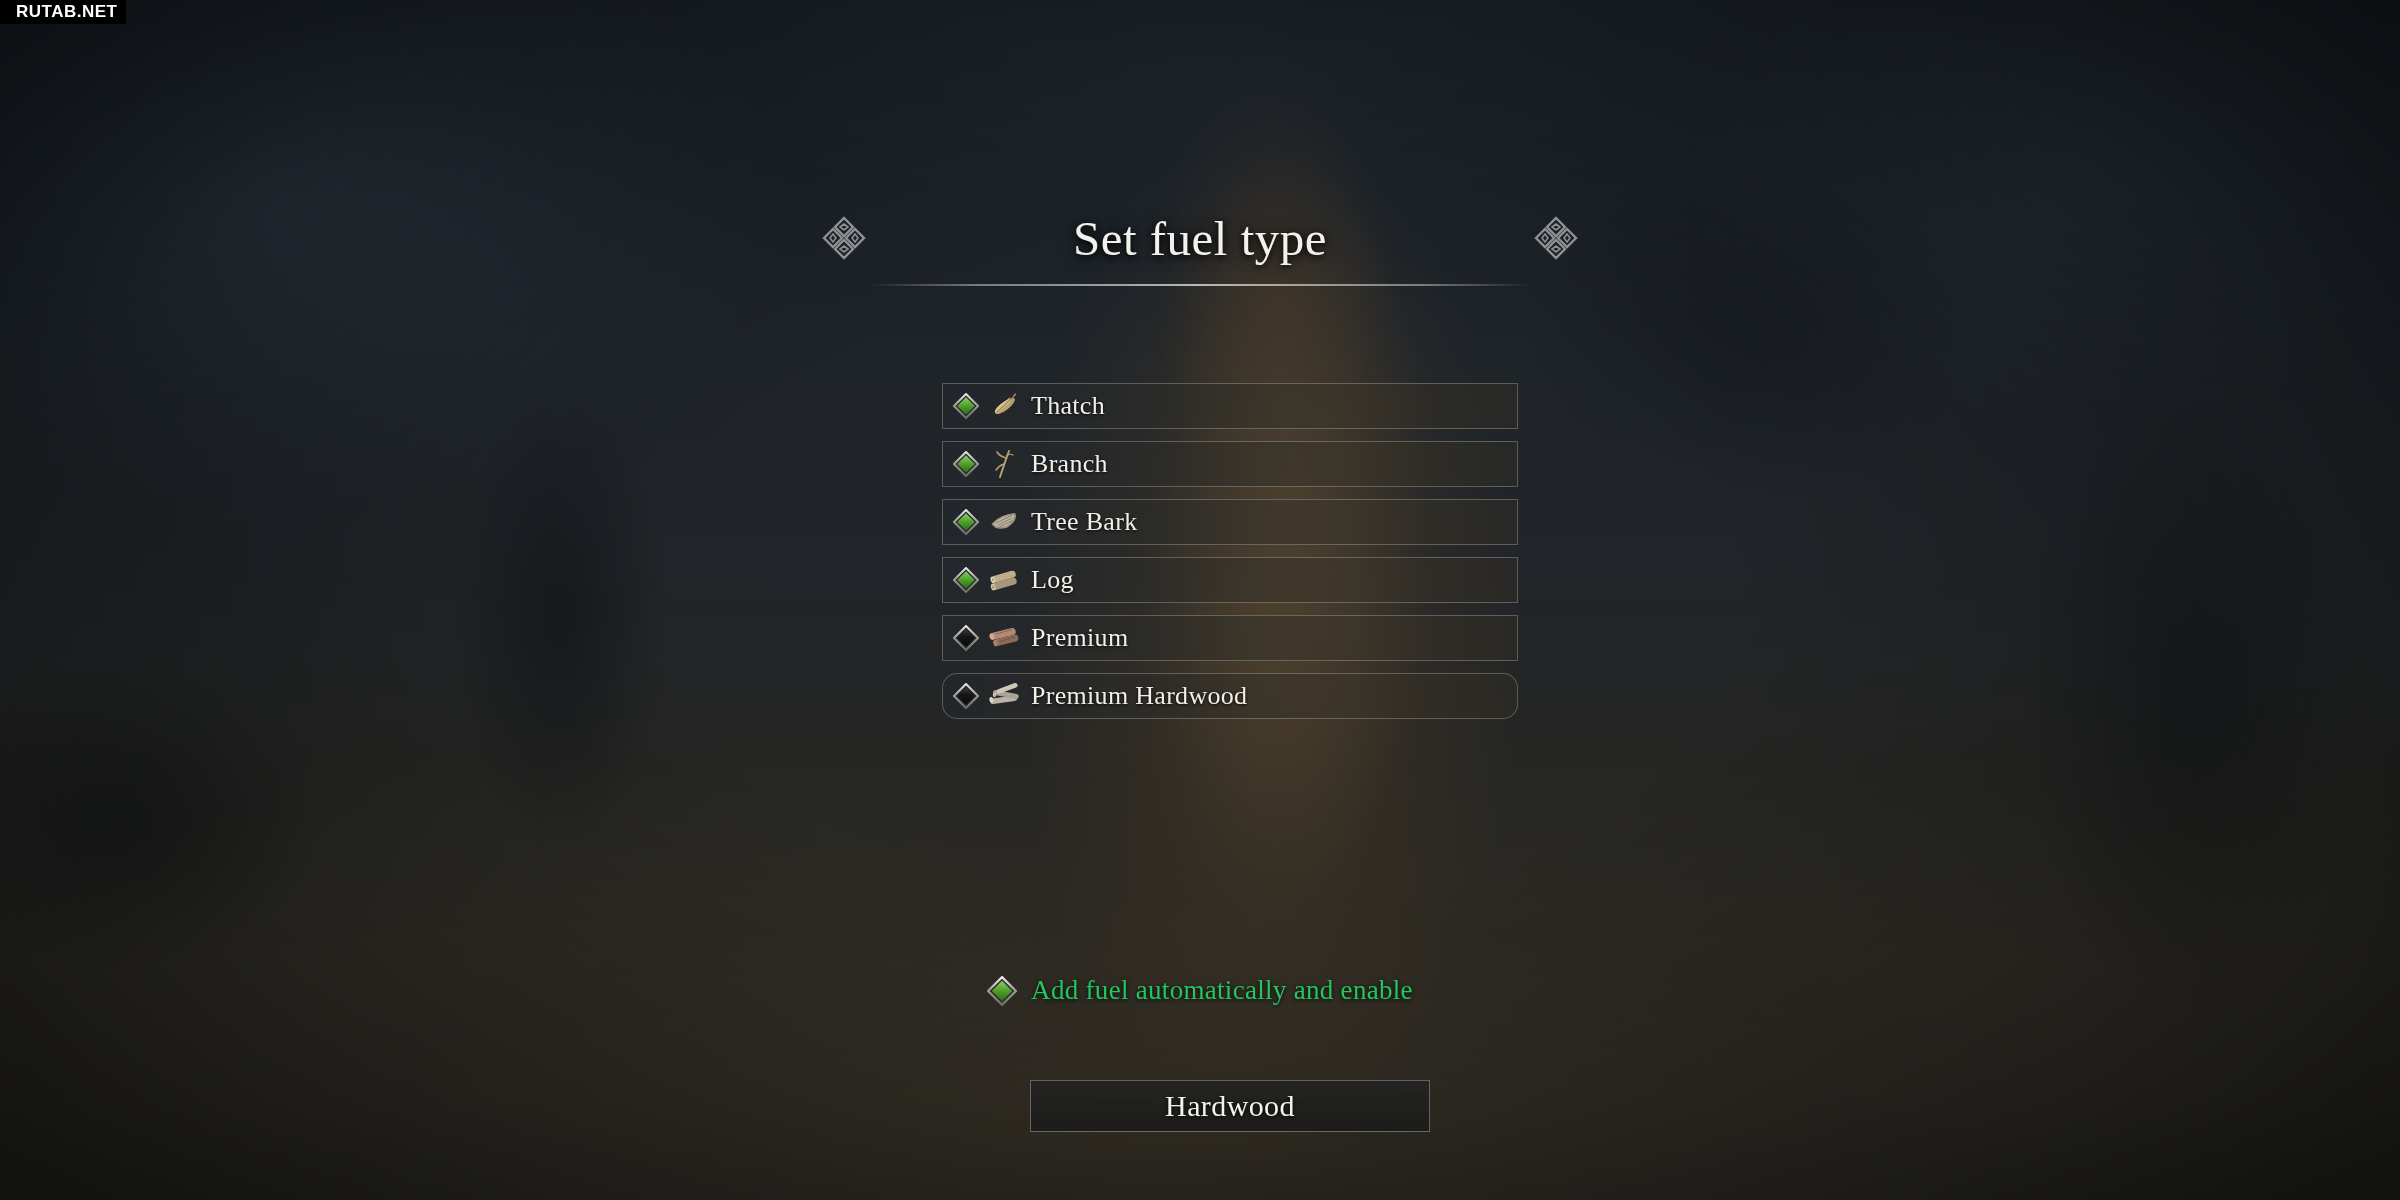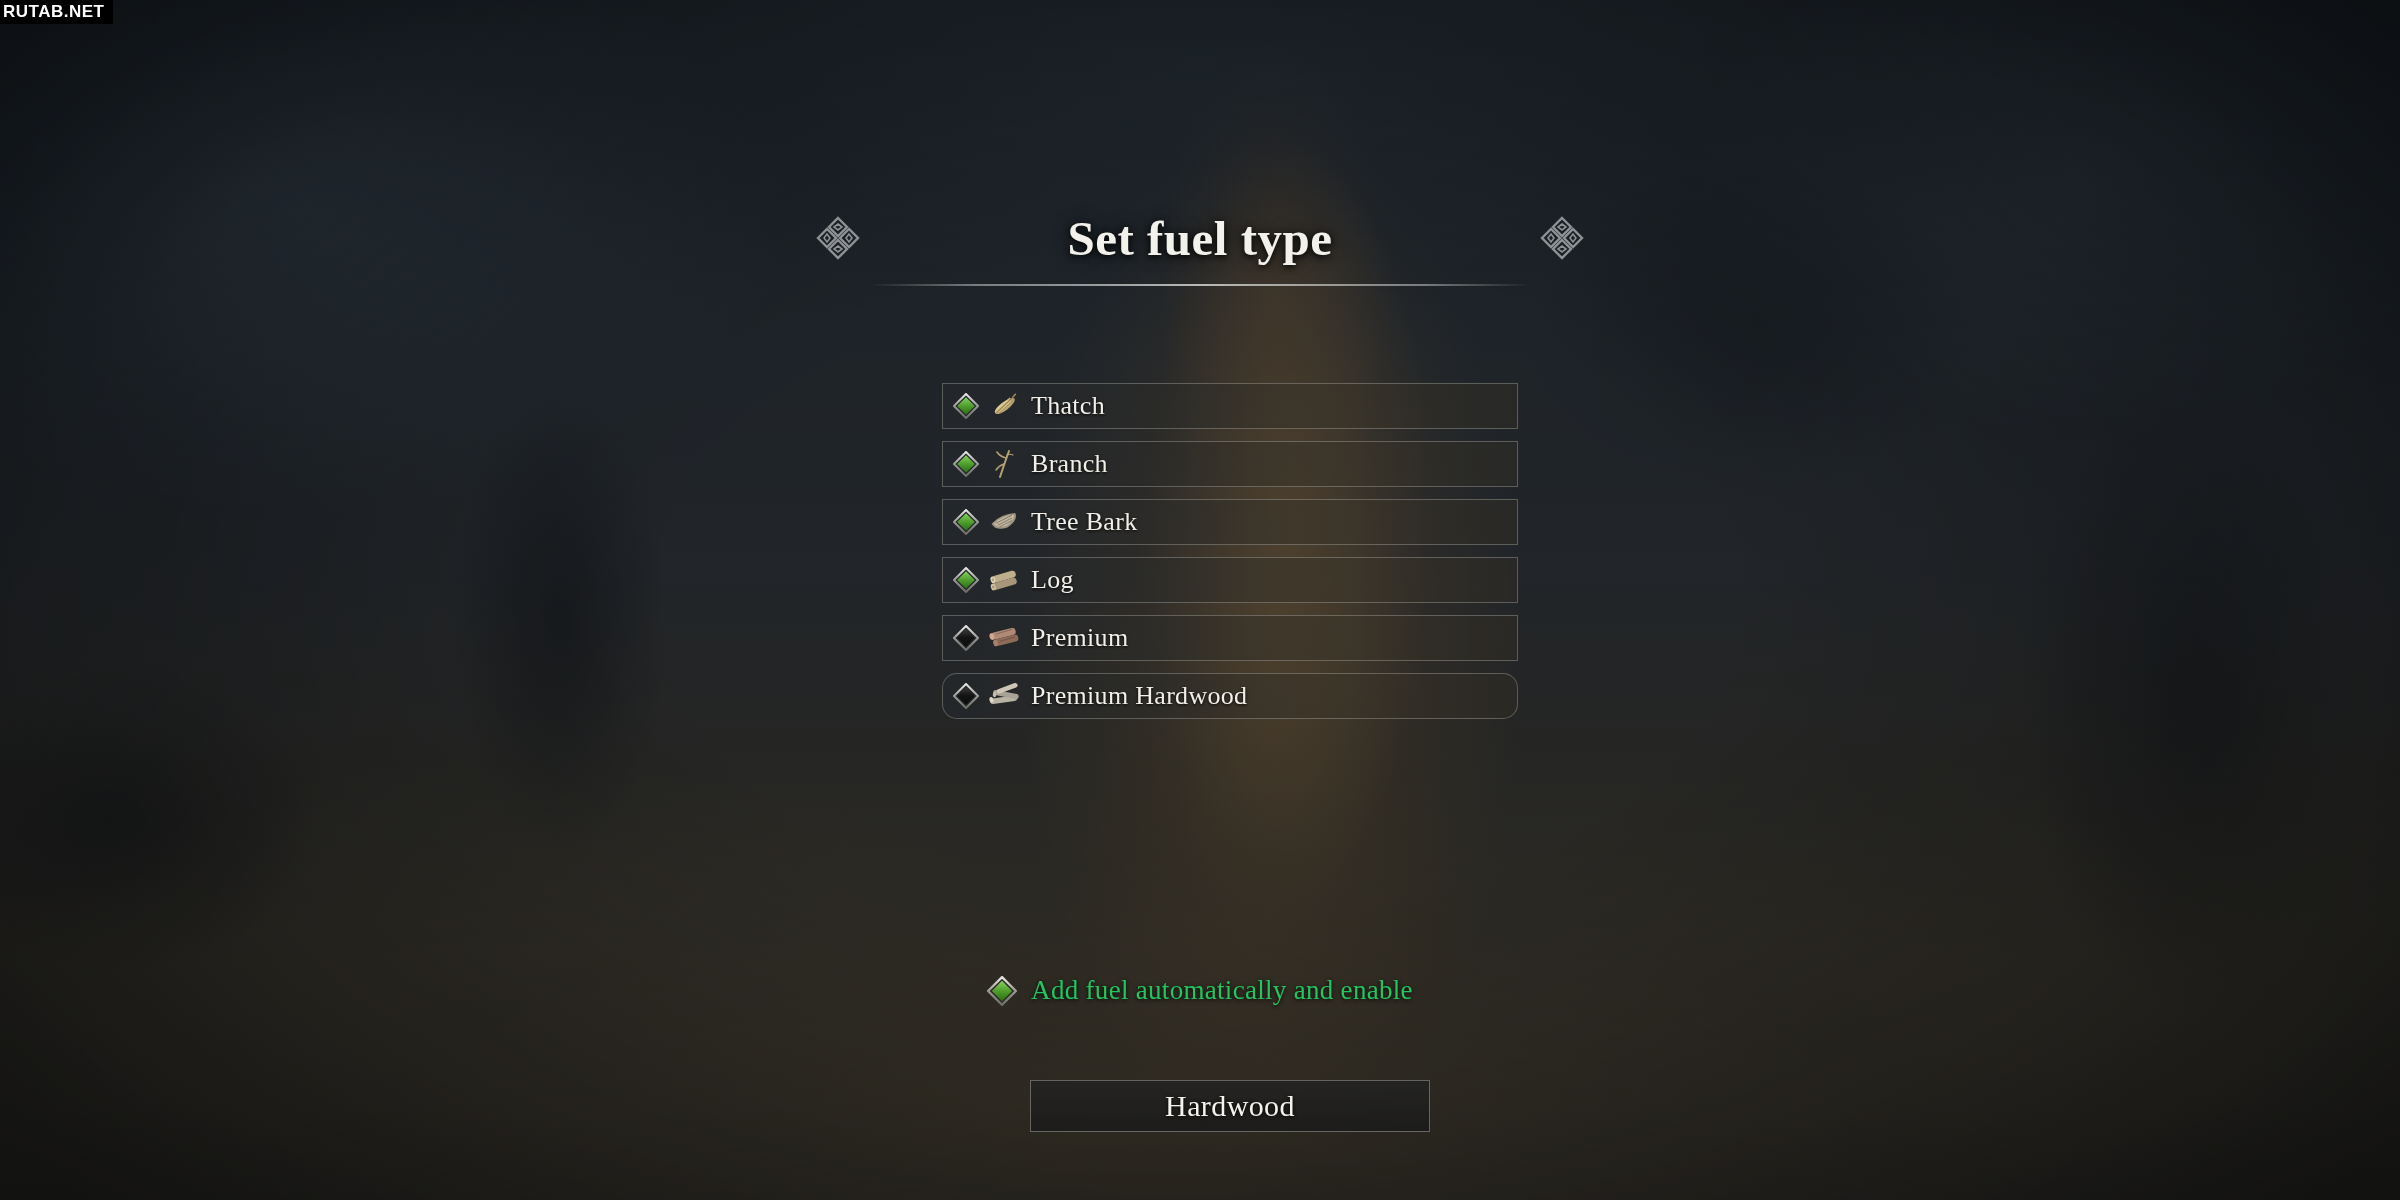--- a/index.html
+++ b/index.html
@@ -72,21 +72,21 @@
   .watermark {
     position: absolute;
     left: 0;
     top: 0;
     background: #000;
     color: #fff;
     font-family: "Liberation Sans", "DejaVu Sans", sans-serif;
     font-weight: bold;
     font-size: 17px;
     letter-spacing: 0.5px;
-    padding: 3px 9px 4px 3px;
+    padding: 3px 9px 4px 16px;
     line-height: 1;
     z-index: 40;
   }
 
   
   .dialog {
     position: absolute;
     left: 0;
     top: 0;
     width: 2400px;
@@ -102,21 +102,21 @@
     width: 2400px;
     height: 84px;
     display: flex;
     align-items: center;
     justify-content: center;
     gap: 0;
   }
   .title-text {
     color: #f3f1ec;
     font-size: 49px;
-    font-weight: bold;
+    font-weight: normal;
     letter-spacing: 0.5px;
     text-shadow: 0 2px 6px rgba(0,0,0,0.85), 0 0 16px rgba(0,0,0,0.6);
     white-space: nowrap;
   }
   .ornament {
     width: 46px;
     height: 46px;
     flex: 0 0 auto;
     opacity: 0.62;
   }

